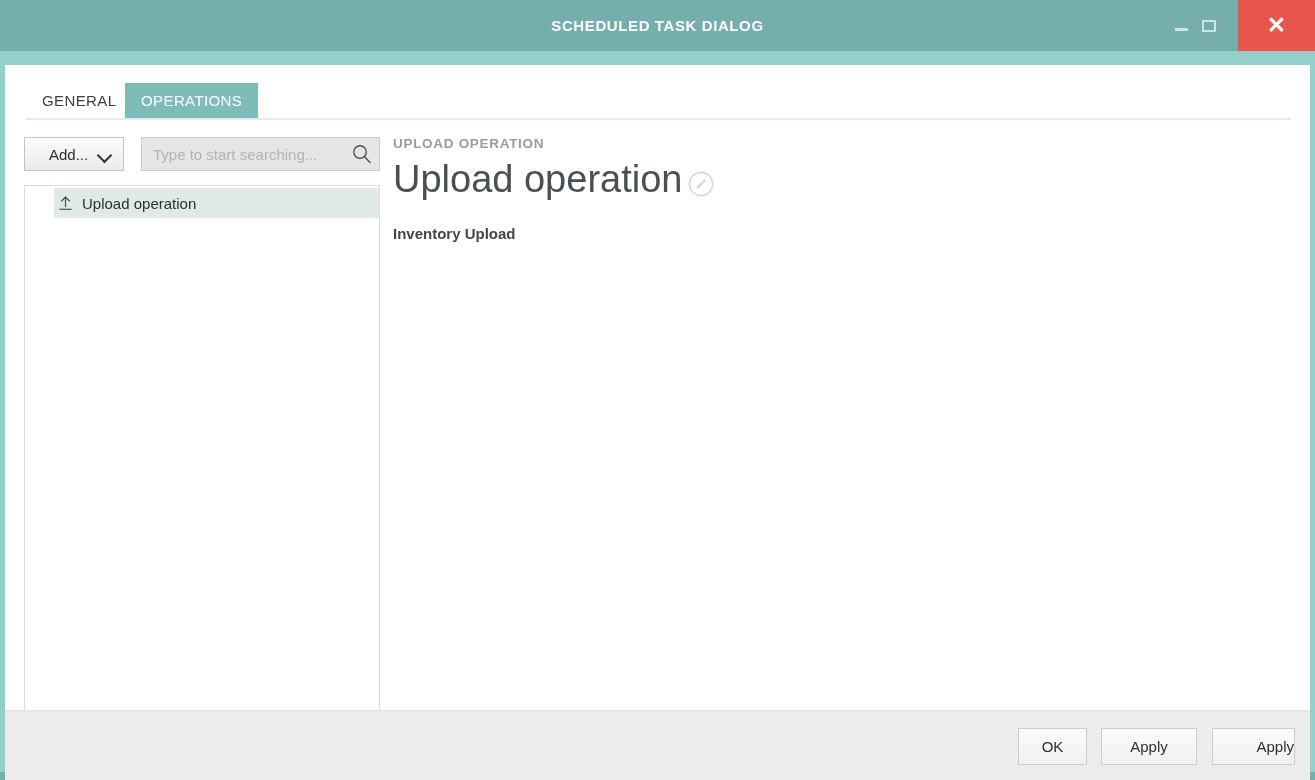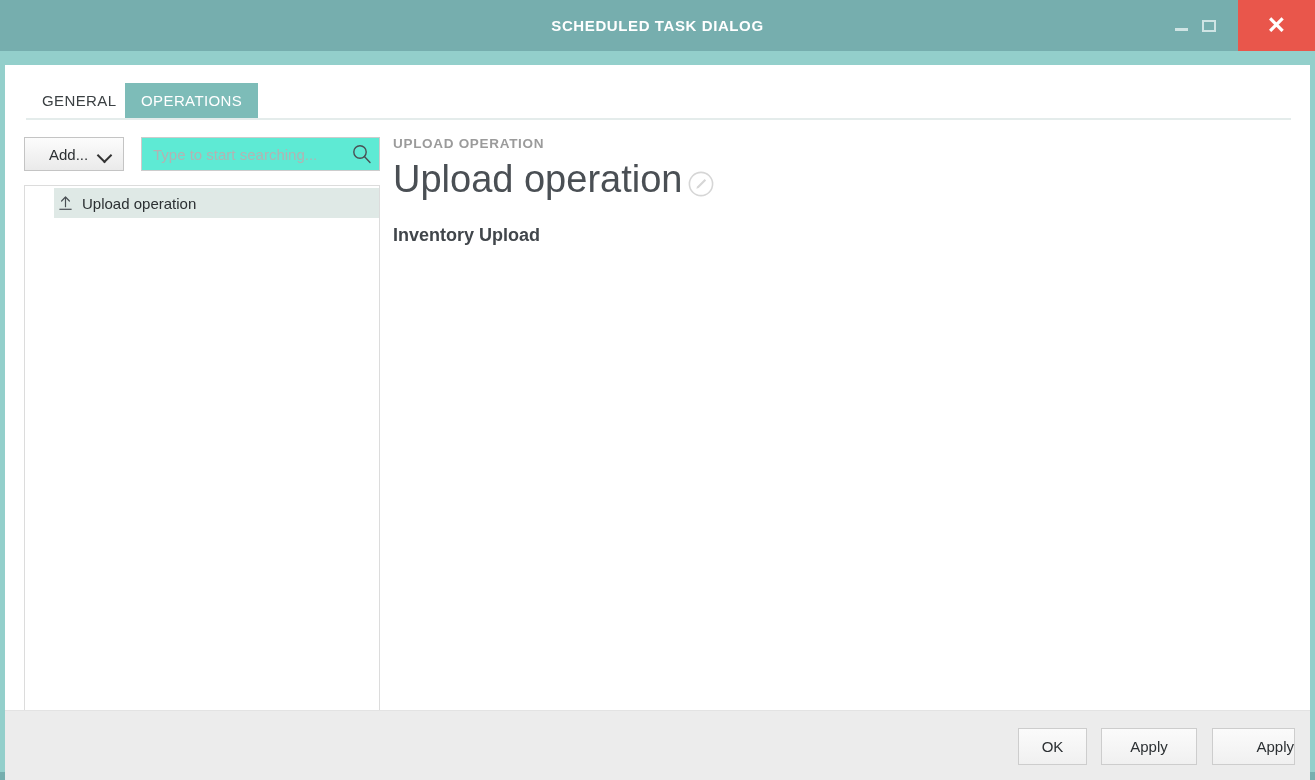--- a/index.html
+++ b/index.html
@@ -187,21 +187,21 @@
     border-bottom: 2px solid #333;
     transform: rotate(45deg);
   }
   .search-box {
     position: absolute;
     left: 136px; top: 0;
     width: 239px;
     height: 34px;
     box-sizing: border-box;
     border: 1px solid #cccccc;
-    background: #5eead4;
+    background: #e5e5e5;
     display: flex;
     align-items: center;
   }
   .search-input {
     border: none;
     outline: none;
     background: transparent;
     font-family: "Liberation Sans", sans-serif;
     font-size: 15px;
     color: #333;
@@ -280,21 +280,21 @@
   }
   .edit-icon {
     width: 26px;
     height: 26px;
     margin-left: 6px;
     margin-top: 10px;
     flex: none;
   }
   .detail-subtitle {
     margin-top: 26px;
-    font-size: 18px;
+    font-size: 15px;
     font-weight: bold;
     color: #41464b;
   }
 
   
   .footer {
     position: absolute;
     left: 5px; top: 702px;
     width: 1305px;
     height: 70px;

